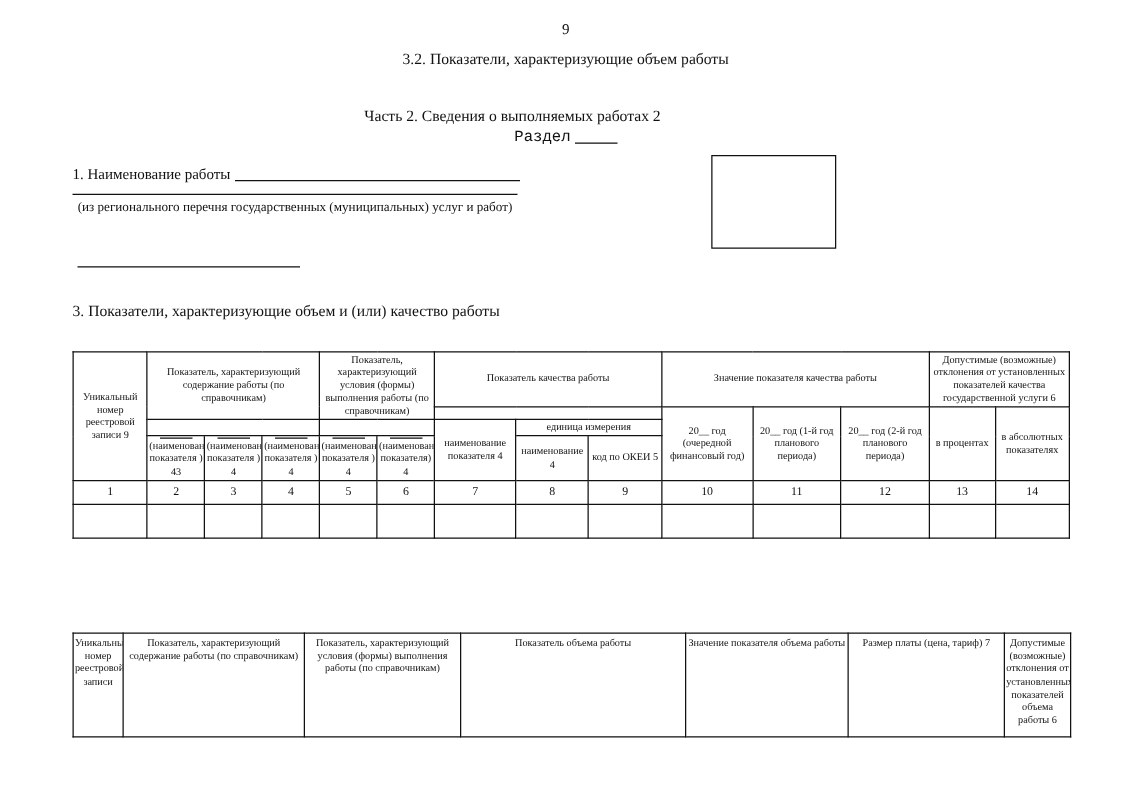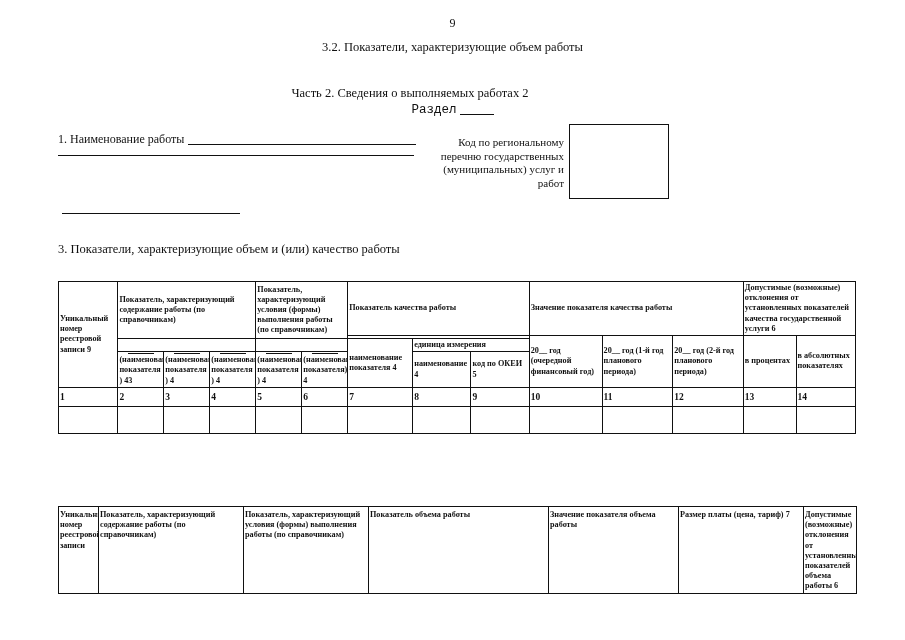--- a/index.html
+++ b/index.html
@@ -138,26 +138,26 @@
 
   
   table.grid {
     position: absolute;
     border-collapse: collapse;
     table-layout: fixed;
     background: #fff;
   }
   table.grid td {
     border: 1px solid #111;
+    text-align: center;
     vertical-align: middle;
     font-size: 8.2px;
     line-height: 10.2px;
     padding: 1px 1px;
     overflow: hidden;
-    font-weight: bold;
   }
 
   
   #table-quality {
     left: 58px;
     top: 281px;
     width: 798px;
   }
   #table-quality td.hdr-top  { vertical-align: middle; }
   #table-quality td.numrow   { font-size: 9.5px; height: 16px; }
@@ -199,26 +199,26 @@
   <div class="part-title">Часть 2. Сведения о выполняемых работах 2</div>
 
   <div class="section-title">
     <span>Раздел</span><span class="blank"></span>
   </div>
 
   <div class="field-line f1">
     <span>1. Наименование работы</span><span class="rule rule-w1"></span>
   </div>
   <div class="rule-full"></div>
+  <div class="field-caption">(из регионального перечня государственных (муниципальных) услуг и работ)</div>
 
   <div class="field-line f2">
     <span class="rule rule-w2"></span>
   </div>
 
-  <div class="code-label">Код по региональному перечню государственных (муниципальных) услуг и работ</div>
   <div class="code-box"></div>
 
   <div class="heading h3">3. Показатели, характеризующие объем и (или) качество работы</div>
   <div class="heading h31">3.1. Показатели, характеризующие качество работы 6</div>
 
   <table class="grid" id="table-quality">
     <colgroup>
       <col style="width:53px">
       <col style="width:41px">
         <col style="width:41px">

